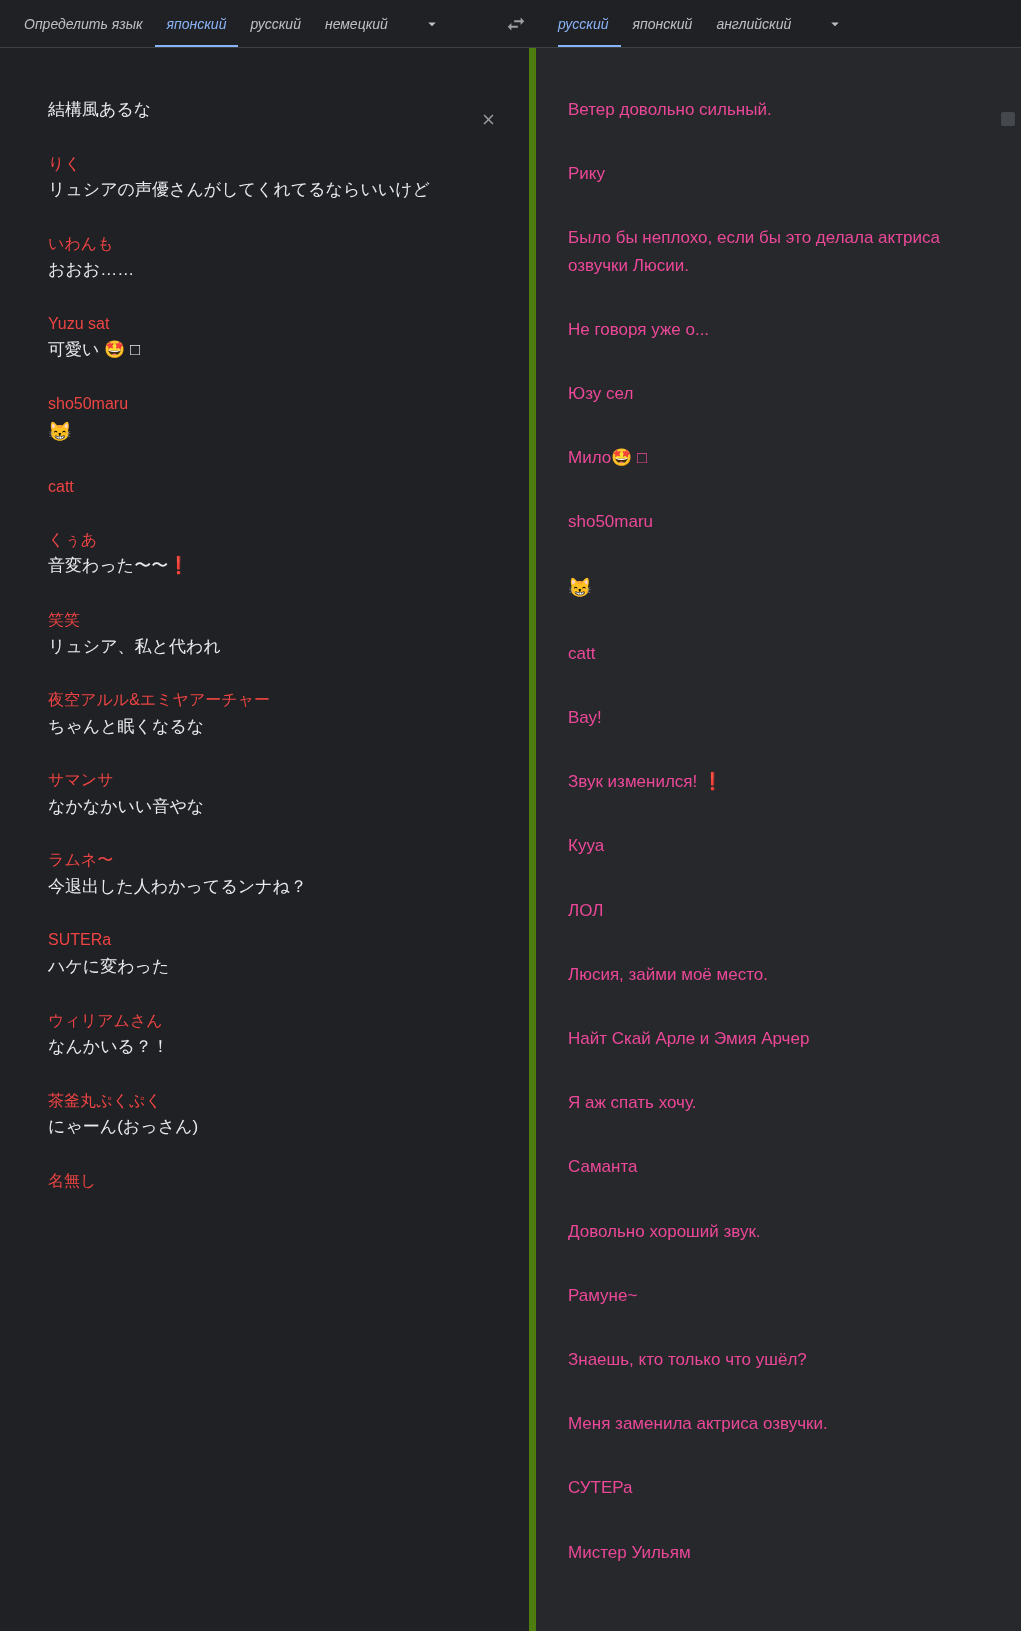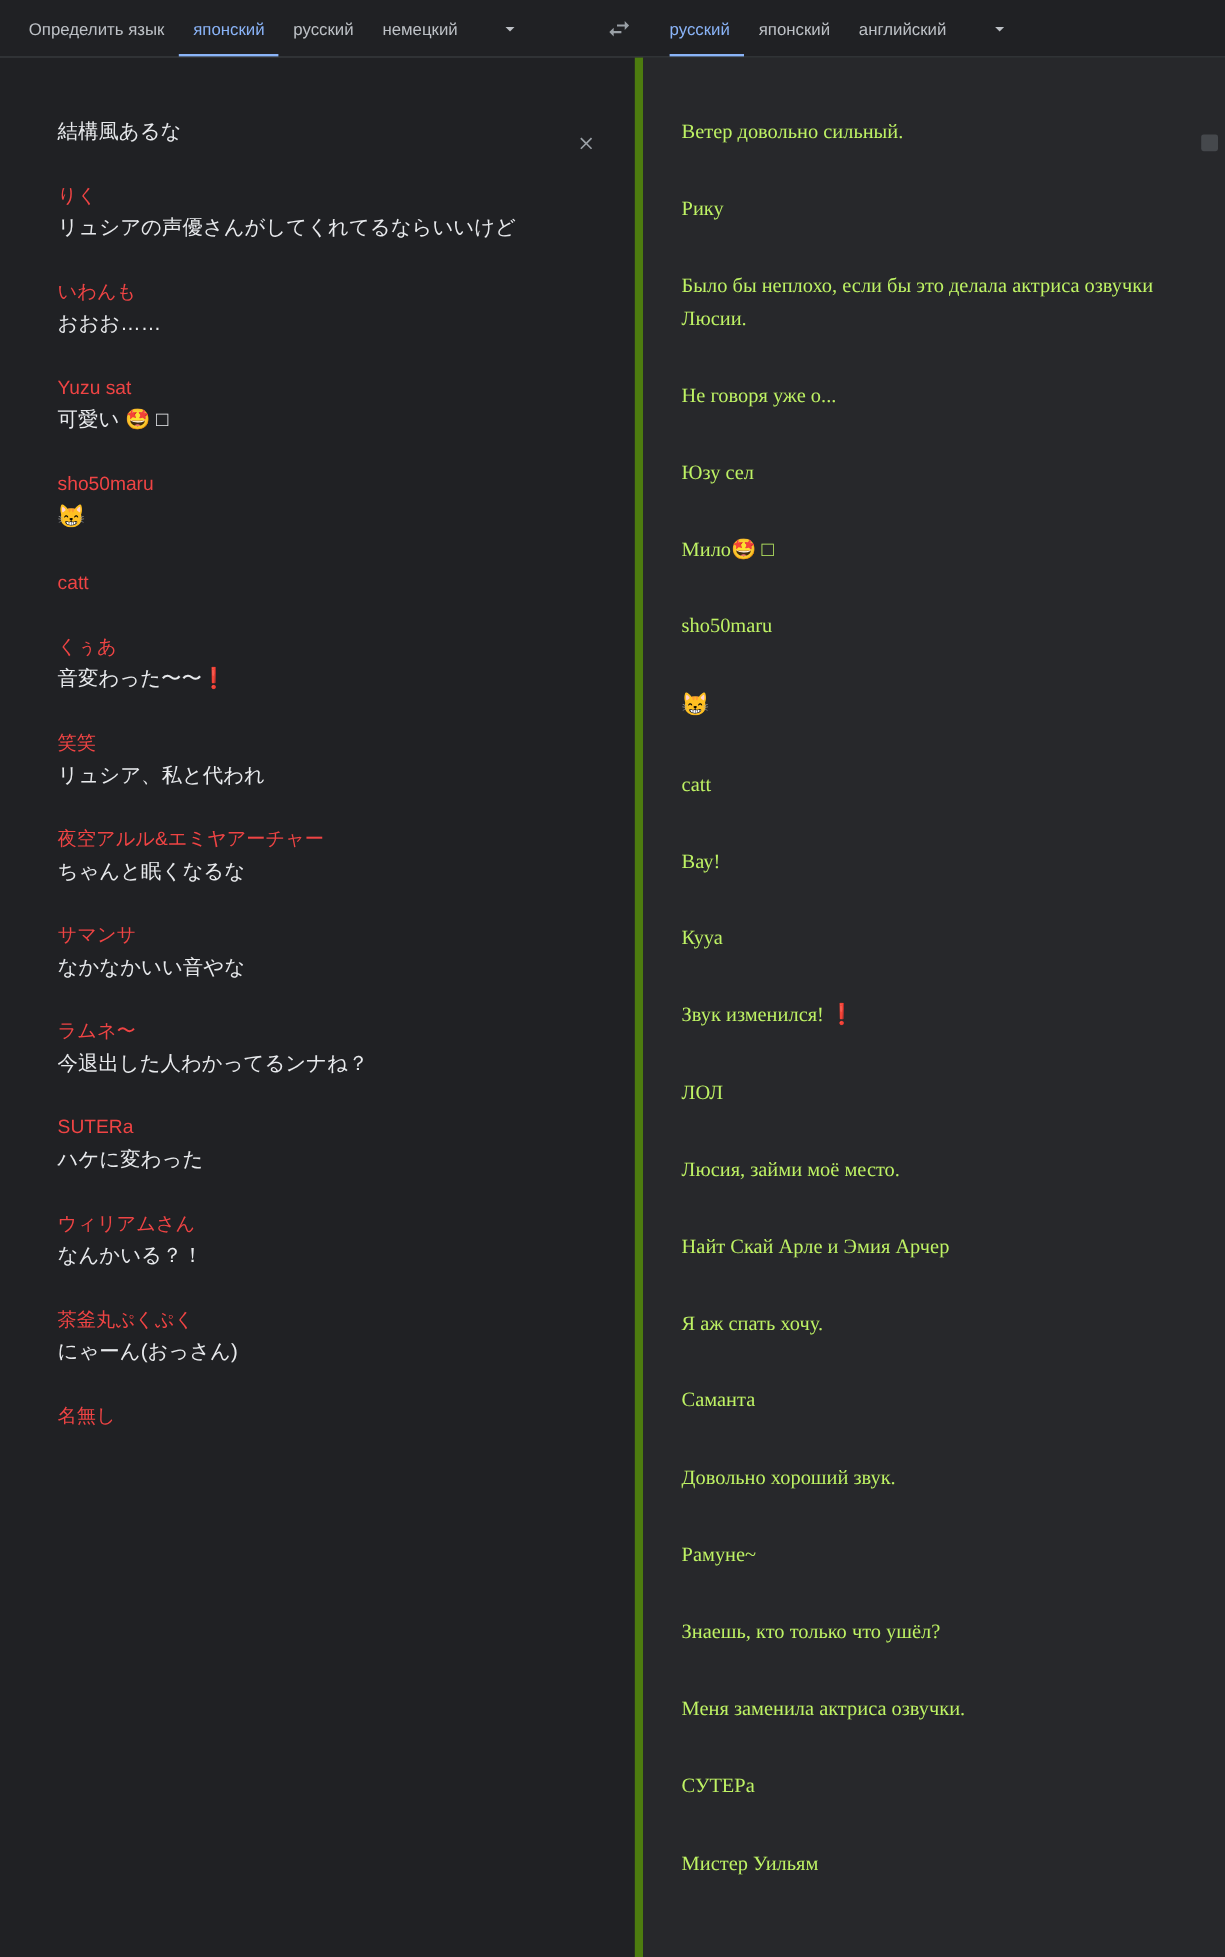--- a/index.html
+++ b/index.html
@@ -42,20 +42,21 @@
   }
   .lang-panel.target { flex: 1; padding-left: 18px; box-sizing: border-box;}
   .lang-item {
     font-size: 14px;
     color: #bdc1c6;
     padding: 0 12px;
     height: 46px;
     line-height: 46px;
     white-space: nowrap;
     cursor: pointer;
+    font-style: italic;
   }
   .lang-item.first { padding-left: 0; }
   .lang-item.active {
     color: #8ab4f8;
     border-bottom: 2px solid #8ab4f8;
     box-sizing: border-box;
   }
   .chevron {
     width: 36px;
     height: 36px;
@@ -123,25 +124,24 @@
     line-height: 1.5;
   }
   .src-name {
     font-size: 16px;
     line-height: 1.6;
     color: #ef4444;
   }
   .tgt-line {
     font-size: 17px;
     line-height: 1.6;
-    color: #bef264;
+    color: #ec4899;
     margin-bottom: 37px;
     white-space: pre-wrap;
     word-break: break-word;
-    font-family: Liberation Serif, serif;
   }
   .emoji-line { font-size: 19px; }
   .scroll-hint {
     position: absolute;
     top: 64px;
     right: 6px;
     width: 14px;
     height: 14px;
     background: #5f6368;
     border-radius: 2px;
@@ -275,22 +275,22 @@
       <div class="tgt-line">Ветер довольно сильный.</div>
       <div class="tgt-line">Рику</div>
       <div class="tgt-line">Было бы неплохо, если бы это делала актриса озвучки Люсии.</div>
       <div class="tgt-line">Не говоря уже о...</div>
       <div class="tgt-line">Юзу сел</div>
       <div class="tgt-line">Мило🤩 □</div>
       <div class="tgt-line">sho50maru</div>
       <div class="tgt-line emoji-line">😸</div>
       <div class="tgt-line">catt</div>
       <div class="tgt-line">Вау!</div>
+      <div class="tgt-line">Звук изменился! ❗</div>
       <div class="tgt-line">Кууа</div>
-      <div class="tgt-line">Звук изменился! ❗</div>
       <div class="tgt-line">ЛОЛ</div>
       <div class="tgt-line">Люсия, займи моё место.</div>
       <div class="tgt-line">Найт Скай Арле и Эмия Арчер</div>
       <div class="tgt-line">Я аж спать хочу.</div>
       <div class="tgt-line">Саманта</div>
       <div class="tgt-line">Довольно хороший звук.</div>
       <div class="tgt-line">Рамуне~</div>
       <div class="tgt-line">Знаешь, кто только что ушёл?</div>
       <div class="tgt-line">Меня заменила актриса озвучки.</div>
       <div class="tgt-line">СУТЕРа</div>

